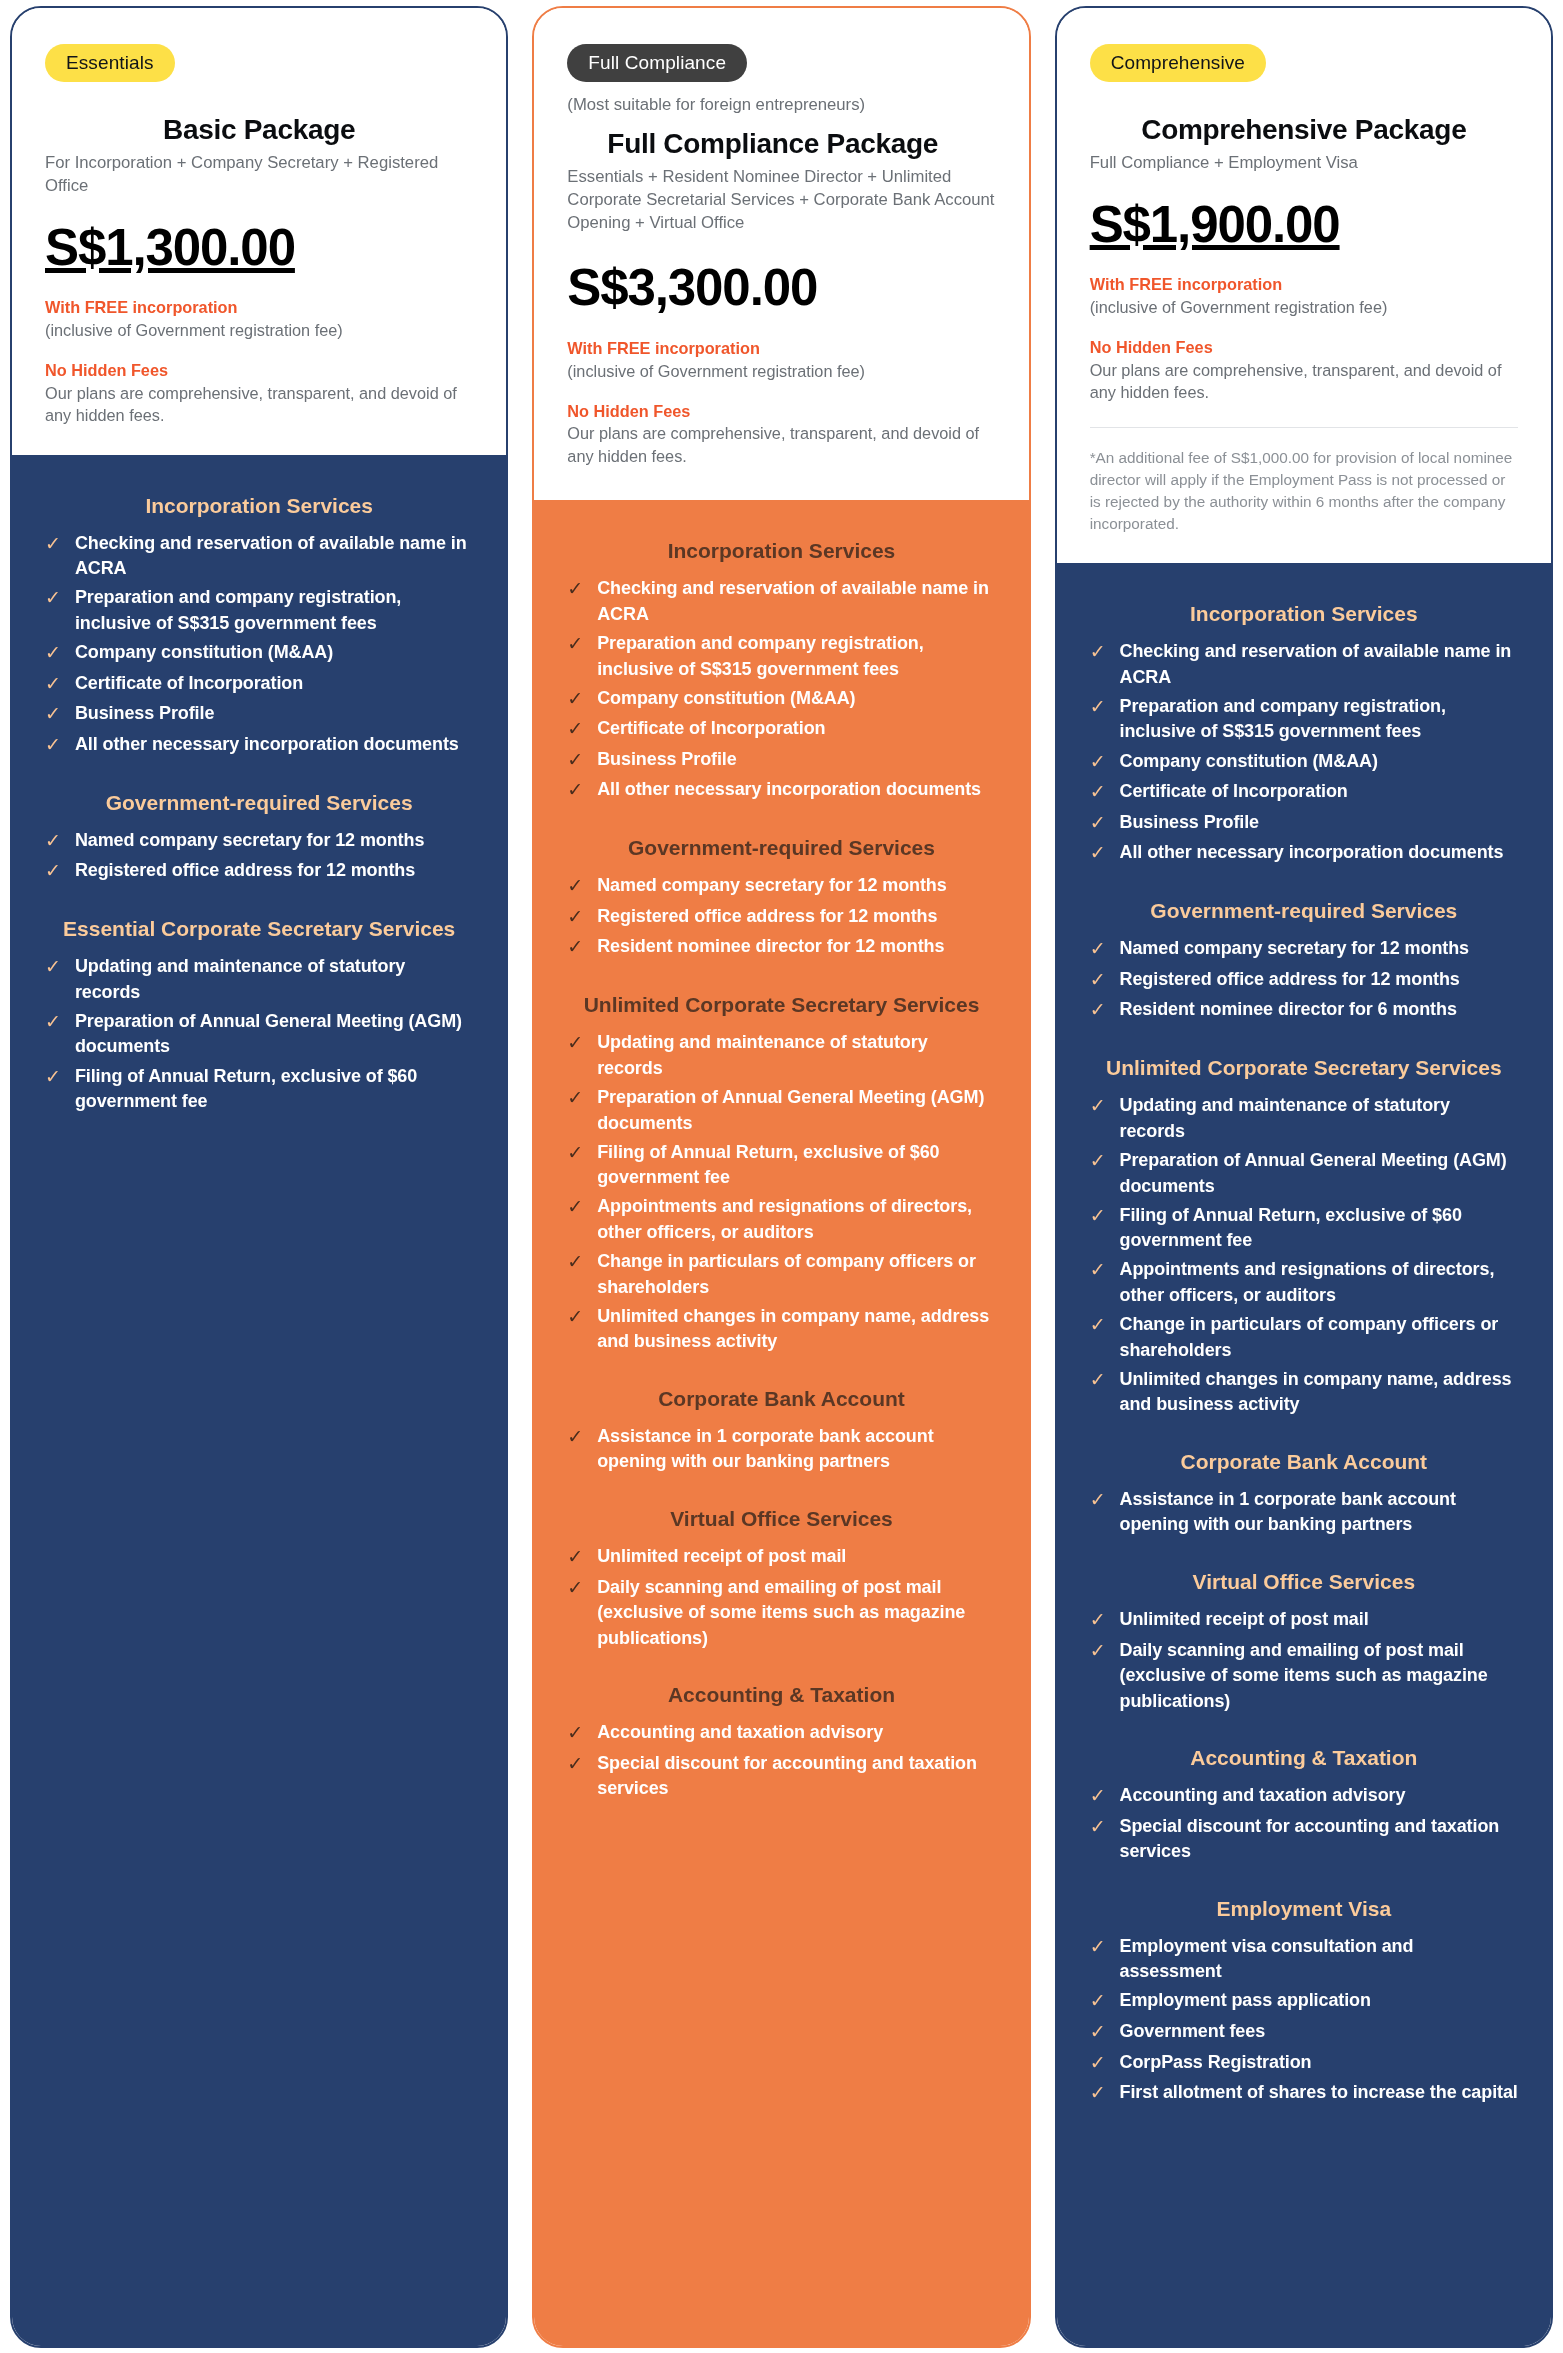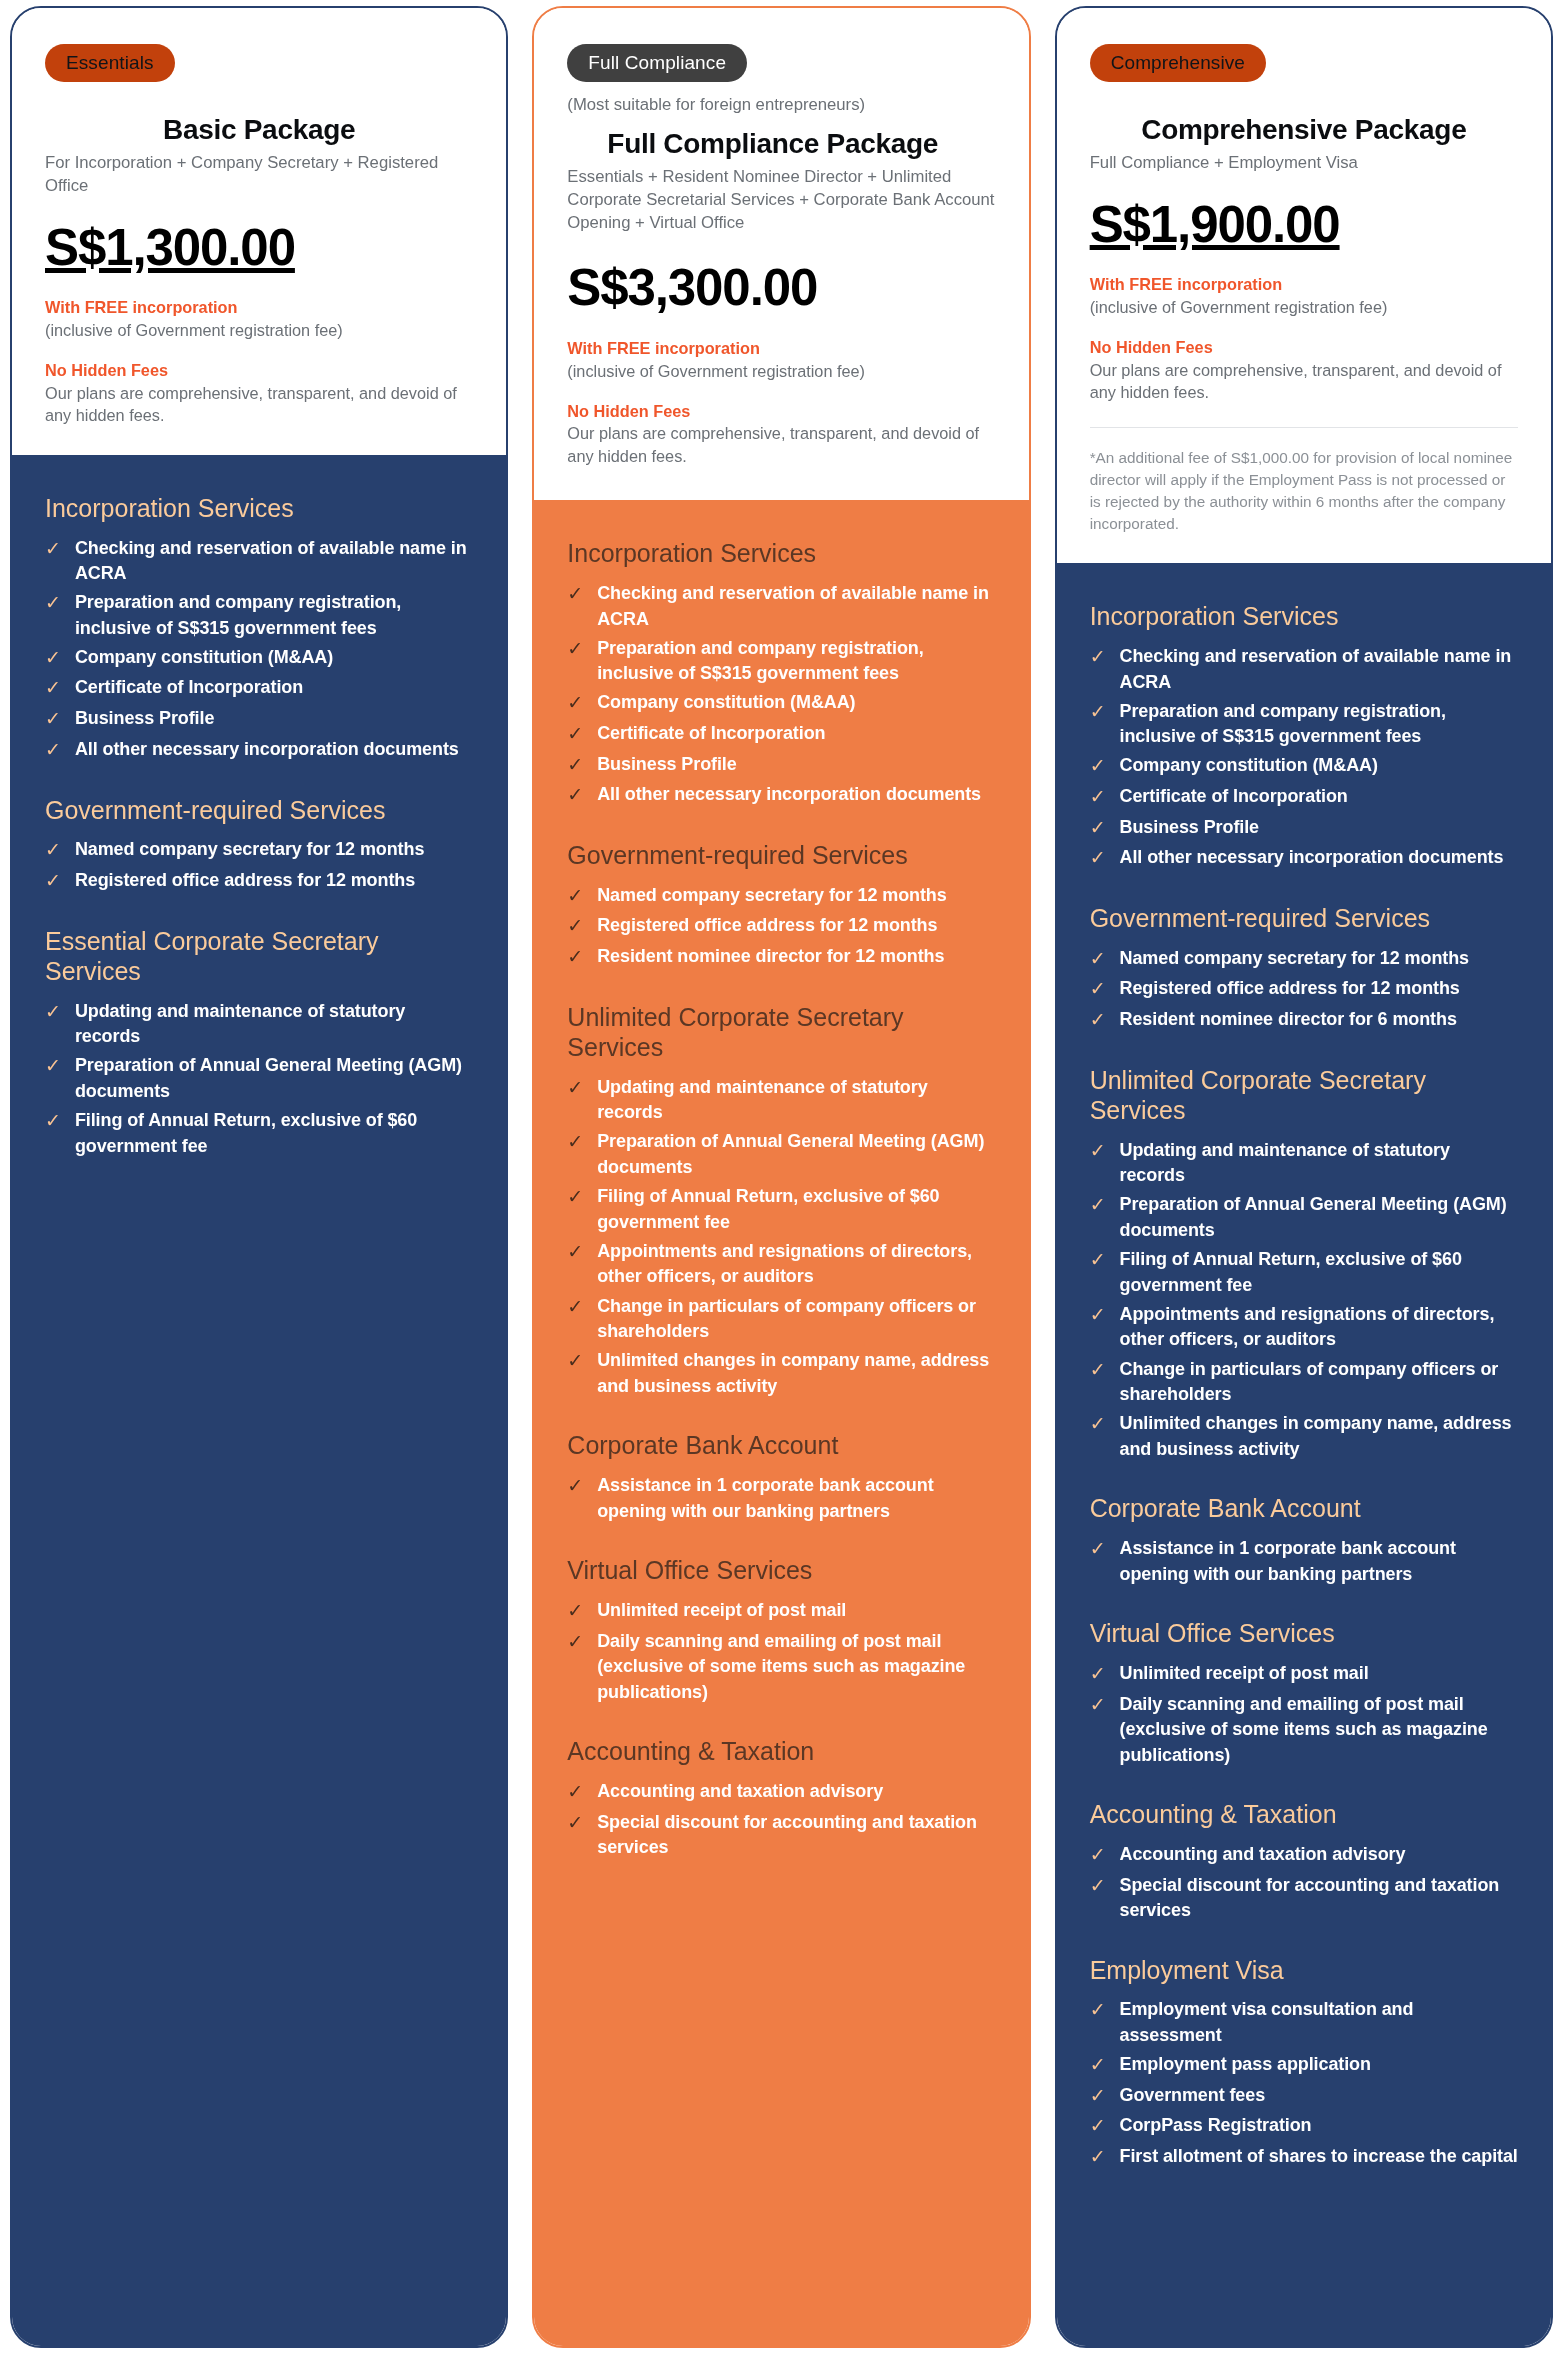--- a/index.html
+++ b/index.html
@@ -42,21 +42,21 @@
 
   .badge {
     display: inline-block;
     border-radius: 710px;
     font-size: 19px;
     font-weight: 400;
     letter-spacing: 0.1px;
     padding: 9.2px 21px 10px 21px;
     line-height: 1;
     color: #111418;
-    background: #c2410c;
+    background: #fde047;
   }
   .badge.accent { background: #404040; color: #ffffff; }
 
   .subhead-note {
     margin-top: 12px;
     font-size: 16.7px;
     color: #6b7076;
     line-height: 1.3;
   }
 
@@ -120,24 +120,25 @@
     flex: 1 1 auto;
     padding: 38px 33px 43px 33px;
   }
   .card.navy .card-body { background: #27406E; }
   .card.orange .card-body { background: #EF7D45; }
 
   .group { margin-bottom: 31px; }
   .group:last-child { margin-bottom: 0; }
 
   .group-title {
-    font-size: 25px;
-    font-weight: 400;
+    font-size: 21px;
+    font-weight: 700;
     line-height: 1.2;
     margin-bottom: 12.8px;
+    text-align: center;
   }
   .card.navy .group-title { color: #FBCB9B; }
   .card.orange .group-title { color: #5B3724; }
 
   .feature-list { list-style: none; }
 
   .feature {
     display: flex;
     align-items: flex-start;
     gap: 11.4px;

